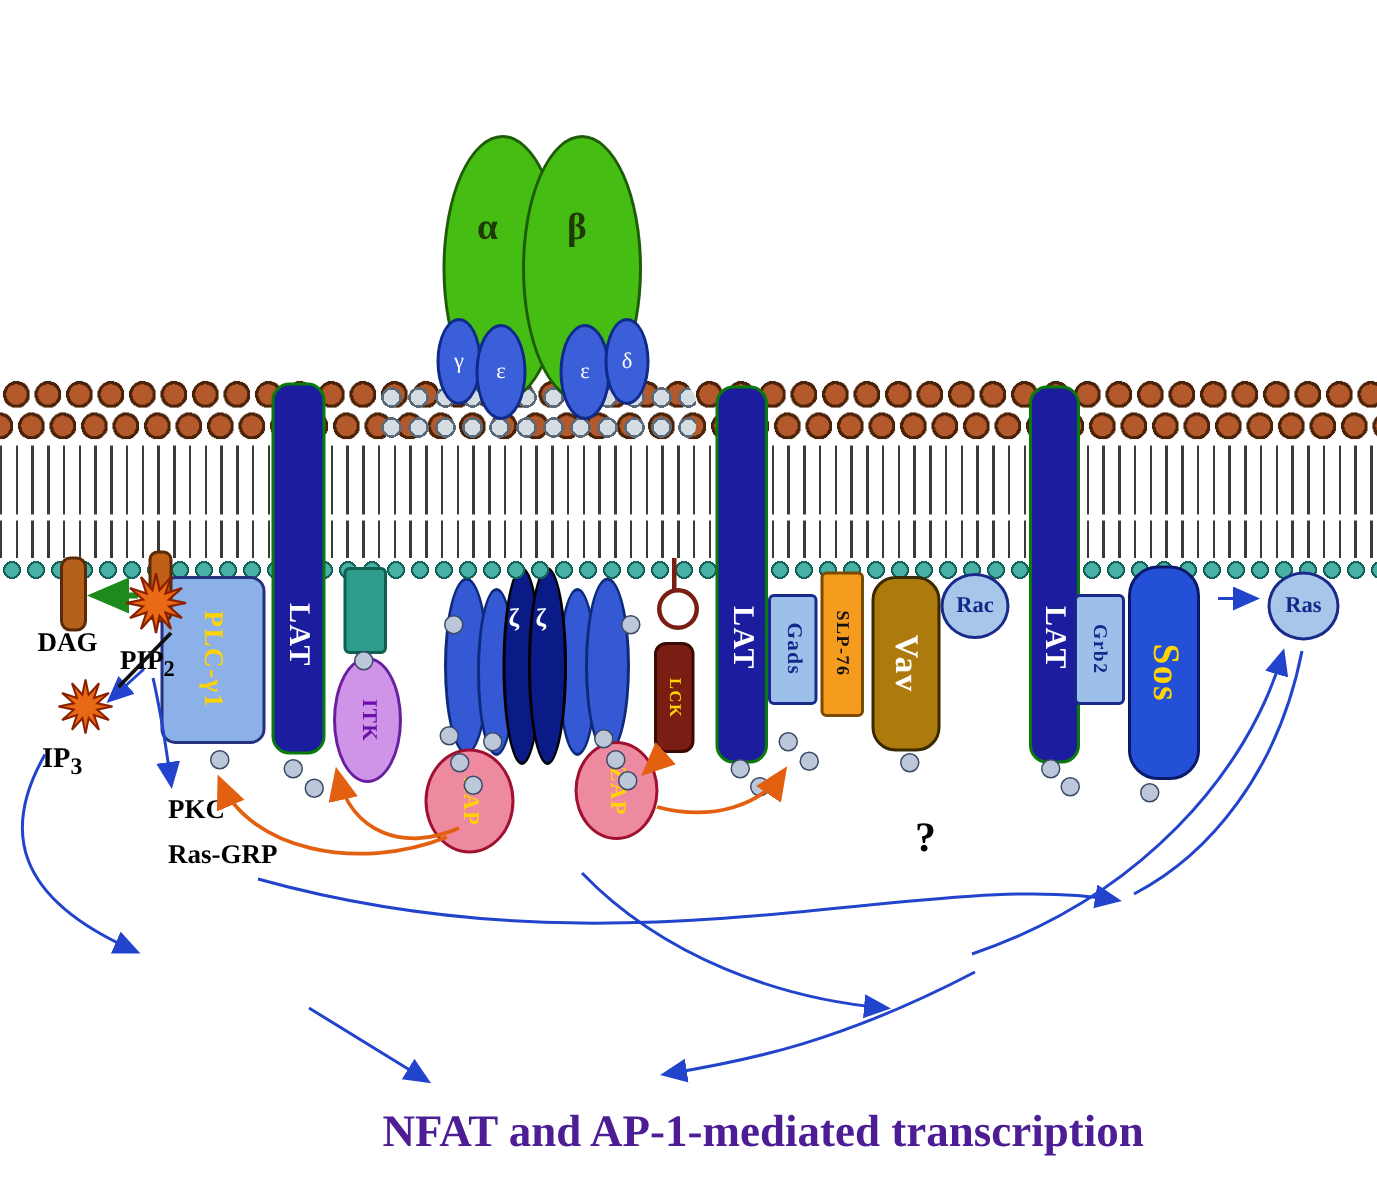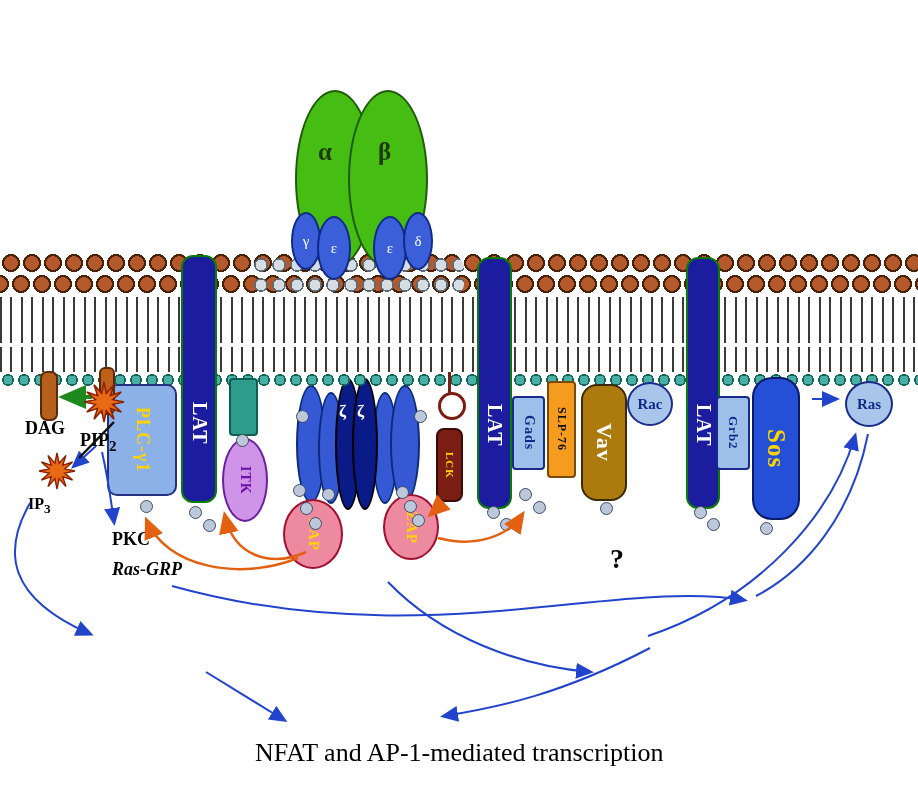--- a/index.html
+++ b/index.html
@@ -95,27 +95,27 @@
   .dag-rod{position:absolute;left:40px;top:371px;width:14px;height:46px;background:#b5611c;border:2px solid #5a2a08;border-radius:7px;z-index:5;}
   .pip-rod{position:absolute;left:99px;top:367px;width:12px;height:44px;background:#c06018;border:2px solid #5a2a08;border-radius:6px;z-index:5;}
 
   
   .psite{position:absolute;width:11px;height:11px;border-radius:50%;background:#bcc8da;border:1.5px solid #3c4a66;z-index:9;}
 
   
   .label{position:absolute;color:#000;font-weight:bold;font-size:18px;z-index:15;white-space:nowrap;}
   .dag-label{left:25px;top:418px;}
   .pip2-label{left:80px;top:430px;}
-  .ip3-label{left:28px;top:495px;font-size:16px;}
+  .ip3-label{left:28px;top:495px;font-size:19px;}
   .pkc-label{left:112px;top:529px;text-align:right;}
-  .rasgrp-label{left:112px;top:559px;font-style:italic;}
+  .rasgrp-label{left:112px;top:559px;}
   .question{left:610px;top:543px;font-size:28px;}
   .ca-label{position:absolute;left:118px;top:616px;font-size:31px;font-weight:normal;color:#000;z-index:15;white-space:nowrap;}
   .ca-label sup{font-size:19px;}
-  .nfat-label{position:absolute;left:255px;top:738px;font-size:26px;color:#000000;z-index:15;white-space:nowrap;}
+  .nfat-label{position:absolute;left:255px;top:738px;font-size:30px;color:#4c1d95;z-index:15;white-space:nowrap;font-weight:bold;}
 
   
   .overlay{position:absolute;left:0;top:0;z-index:20;pointer-events:none;}
 </style>
 </head>
 <body>
 
 <div class="canvas">
 
 

